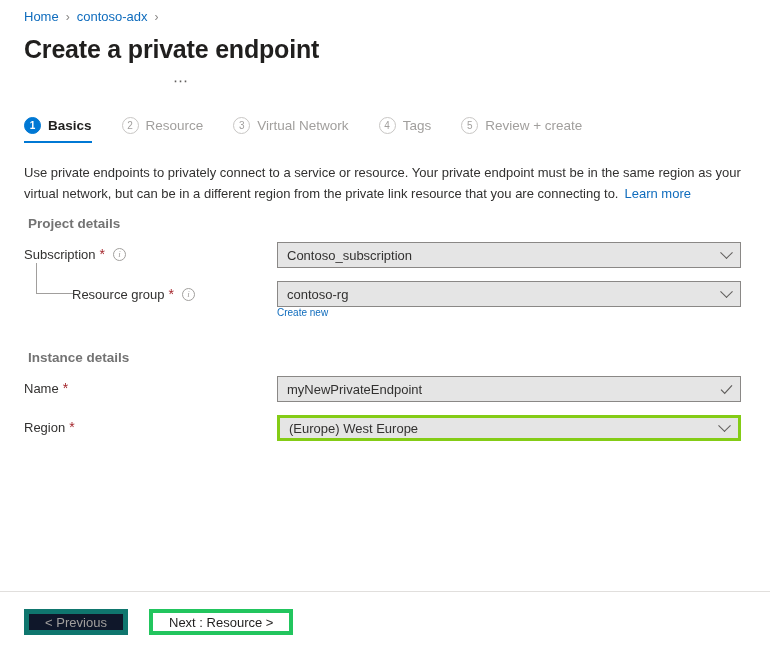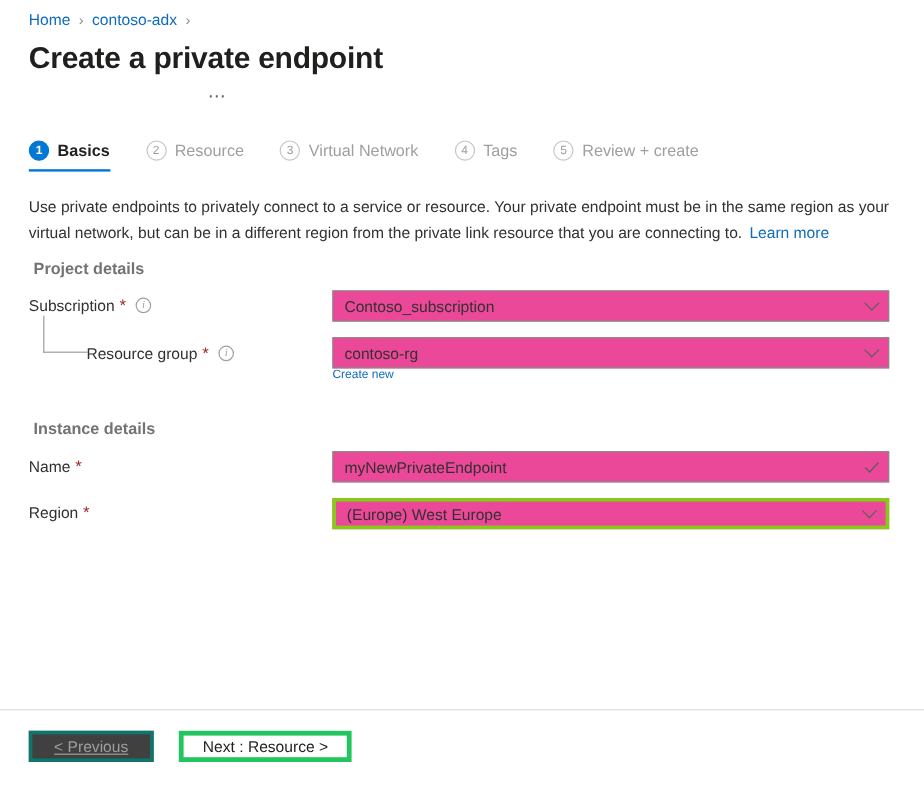--- a/index.html
+++ b/index.html
@@ -192,21 +192,21 @@
     pointer-events: none;
   }
 
   
   .control {
     position: absolute;
     left: 277px;
     width: 464px;
     height: 26px;
     box-sizing: border-box;
-    background: #ec4899;
+    background: #e5e5e5;
     border: 1px solid #8a8886;
     display: flex;
     align-items: center;
     cursor: pointer;
   }
   .control.focused { border: 3px solid #84cc16; }
   .control .value {
     flex: 1 1 auto;
     padding: 0 8px 0 9px;
     font-size: 13px;
@@ -263,25 +263,24 @@
     font-family: "Liberation Sans", sans-serif;
     font-size: 13px;
     box-sizing: border-box;
     display: inline-flex;
     align-items: center;
     justify-content: center;
     cursor: pointer;
     white-space: nowrap;
   }
   .btn-disabled {
-    background: #404040;
-    border: 3px solid #0f766e;
+    background: #0f172a;
+    border: 5px solid #0f766e;
     color: #a19f9d;
     cursor: default;
-    text-decoration: underline;
   }
   .btn-default {
     background: #ffffff;
     border: 4px solid #22c55e;
     color: #201f1e;
     margin-left: 21px;
     min-width: 132px;
   }
 </style>
 </head>

